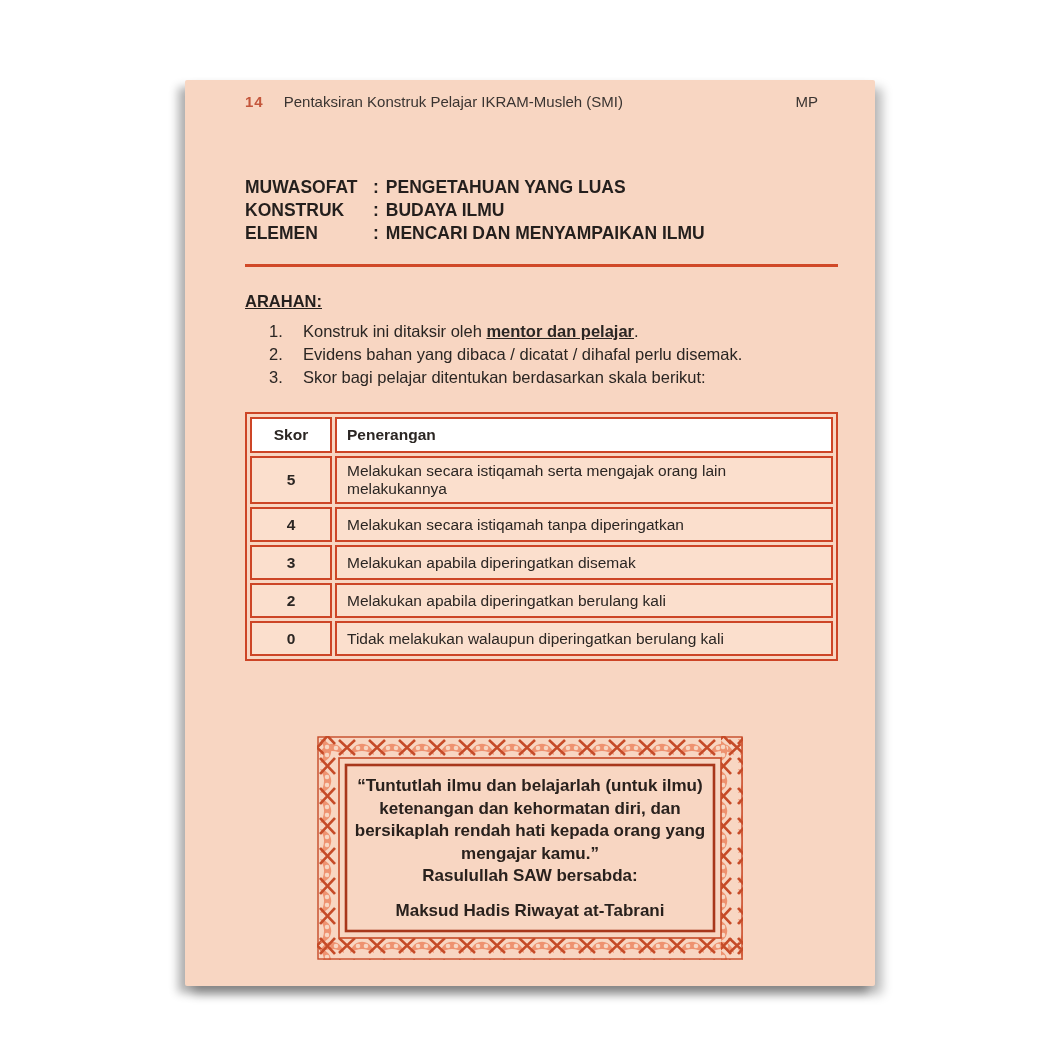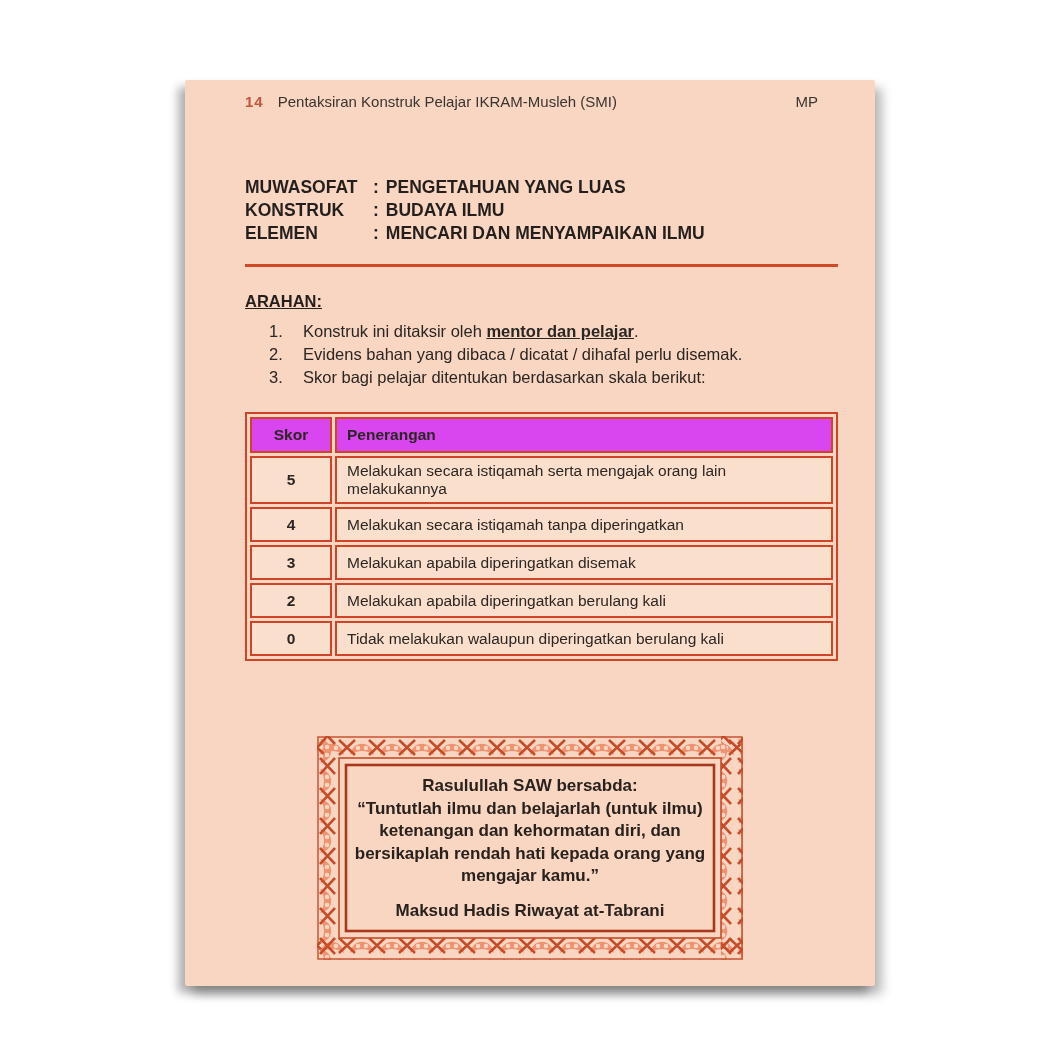--- a/index.html
+++ b/index.html
@@ -9,21 +9,21 @@
     -webkit-font-smoothing:antialiased;
   }
   .page{
     position:absolute;left:185px;top:80px;width:690px;height:906px;
     background:#f8d6c2;border-radius:2px;
     box-shadow:-7px 7px 10px rgba(0,0,0,.30), 7px 8px 11px rgba(0,0,0,.28);
   }
   .content{position:absolute;left:60px;right:37px;top:0;bottom:0;}
   
   .pg-header{display:flex;align-items:baseline;padding-top:13px;font-size:15px;color:#3a3431;}
-  .pg-num{color:#c4563b;font-weight:bold;margin-right:14px;letter-spacing:1px;}
+  .pg-num{color:#c4563b;font-weight:bold;margin-right:20px;letter-spacing:1px;}
   .pg-title{flex:1;}
   .pg-right{margin-right:20px;}
   
   .meta{margin-top:66px;font-size:17.5px;font-weight:bold;color:#241f1d;}
   .meta-row{display:flex;line-height:23px;}
   .meta-label{width:128px;flex:0 0 128px;}
   .meta-label.it{}
   .meta-sep{margin-right:7px;}
   .divider{margin-top:19px;height:3px;background:#d149276;background:#d14927;border:0;}
   
@@ -34,21 +34,21 @@
   .ins-text .b{font-weight:bold;text-decoration:underline;}
   
   table.score{
     margin-top:23px;width:100%;
     border-collapse:separate;border-spacing:3px;
     border:2px solid #cd4526;
   }
   table.score th, table.score td{
     border:2px solid #cd4526;padding:4px 10px;font-size:15.5px;color:#2b2623;
   }
-  table.score th{background:#d946ef;font-weight:bold;text-align:left;height:24px;}
+  table.score th{background:#ffffff;font-weight:bold;text-align:left;height:24px;}
   table.score th.skor{width:58px;text-align:center;}
   table.score td{background:#fbdfcd;height:23px;}
   table.score td.skor{text-align:center;font-weight:bold;}
   
   .hadith{position:relative;width:426px;height:224px;margin:75px 0 0 72px;}
   .hadith svg{position:absolute;left:0;top:0;}
   .hadith-text{
     position:absolute;left:36px;right:36px;top:30px;bottom:28px;
     display:flex;flex-direction:column;justify-content:center;align-items:center;
     text-align:center;font-size:17px;font-weight:bold;color:#29211d;line-height:1.32;
@@ -155,20 +155,20 @@
         </defs>
         <rect x="0" y="0" width="426" height="22" fill="url(#ornH)"></rect>
         <rect x="0" y="202" width="426" height="22" fill="url(#ornH)"></rect>
         <rect x="0" y="0" width="22" height="224" fill="url(#ornV)"></rect>
         <rect x="404" y="0" width="22" height="224" fill="url(#ornV)"></rect>
         <rect x="22" y="22" width="382" height="180" fill="#f8d6c2" stroke="#c64b28" stroke-width="1.6"></rect>
         <rect x="1" y="1" width="424" height="222" fill="none" stroke="#c64b28" stroke-width="1.4"></rect>
         <rect x="29" y="29" width="368" height="166" fill="none" stroke="#a8371b" stroke-width="2.6"></rect>
       </svg>
       <div class="hadith-text">
+        <div>“Tuntutlah ilmu dan belajarlah (untuk ilmu) ketenangan dan kehormatan diri, dan bersikaplah rendah hati kepada orang yang mengajar kamu.”</div>
         <div>Rasulullah SAW bersabda:</div>
-        <div>“Tuntutlah ilmu dan belajarlah (untuk ilmu) ketenangan dan kehormatan diri, dan bersikaplah rendah hati kepada orang yang mengajar kamu.”</div>
         <div class="hadith-src">Maksud Hadis Riwayat at-Tabrani</div>
       </div>
     </div>
 
   </div>
 </div>
 
 </body></html>

